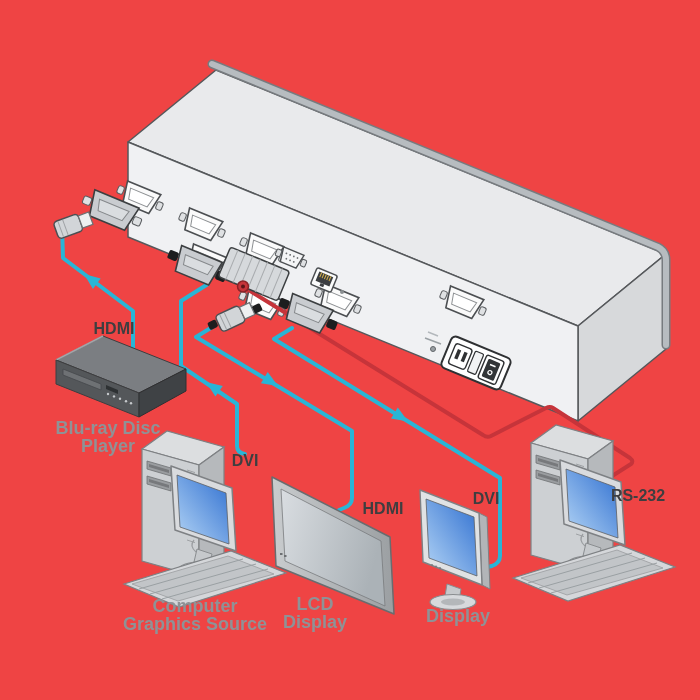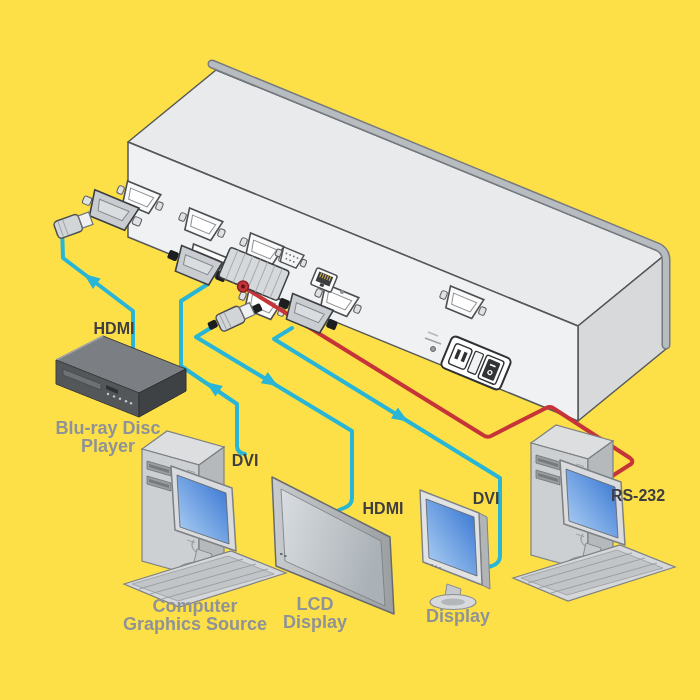--- a/index.html
+++ b/index.html
@@ -2,21 +2,21 @@
 <html style="--video-cable: #29b5d6; --control-cable: #c6343a; --label-text: #3e3e40; --caption-text: #8f9296;"><head>
 <meta charset="utf-8">
 <style>
   :root{
     --video-cable:#29b5d6;
     --control-cable:#c6343a;
     --label-text:#3e3e40;
     --caption-text:#8f9296;
   }
   html,body{margin:0;padding:0;background:#fff;}
-  .stage{width:700px;height:700px;position:relative;background:#fde047;overflow:hidden;
+  .stage{width:700px;height:700px;position:relative;background:#ef4444;overflow:hidden;
          font-family:"Liberation Sans",sans-serif;}
   svg{display:block;}
   svg text{font-family:"Liberation Sans","DejaVu Sans",sans-serif;}
   .lbl{font-weight:bold;font-size:16px;fill:var(--label-text);text-anchor:middle;}
   .cap{font-weight:bold;font-size:18px;fill:var(--caption-text);text-anchor:middle;}
   .cable{fill:none;stroke-width:4;stroke-linecap:round;stroke-linejoin:round;}
   .cable.video{stroke:var(--video-cable);}
   .cable.control{stroke:var(--control-cable);}
   .arrow{fill:var(--video-cable);stroke:none;}
   .screw{fill:#dfe1e3;stroke:#5a5d60;stroke-width:1;}

